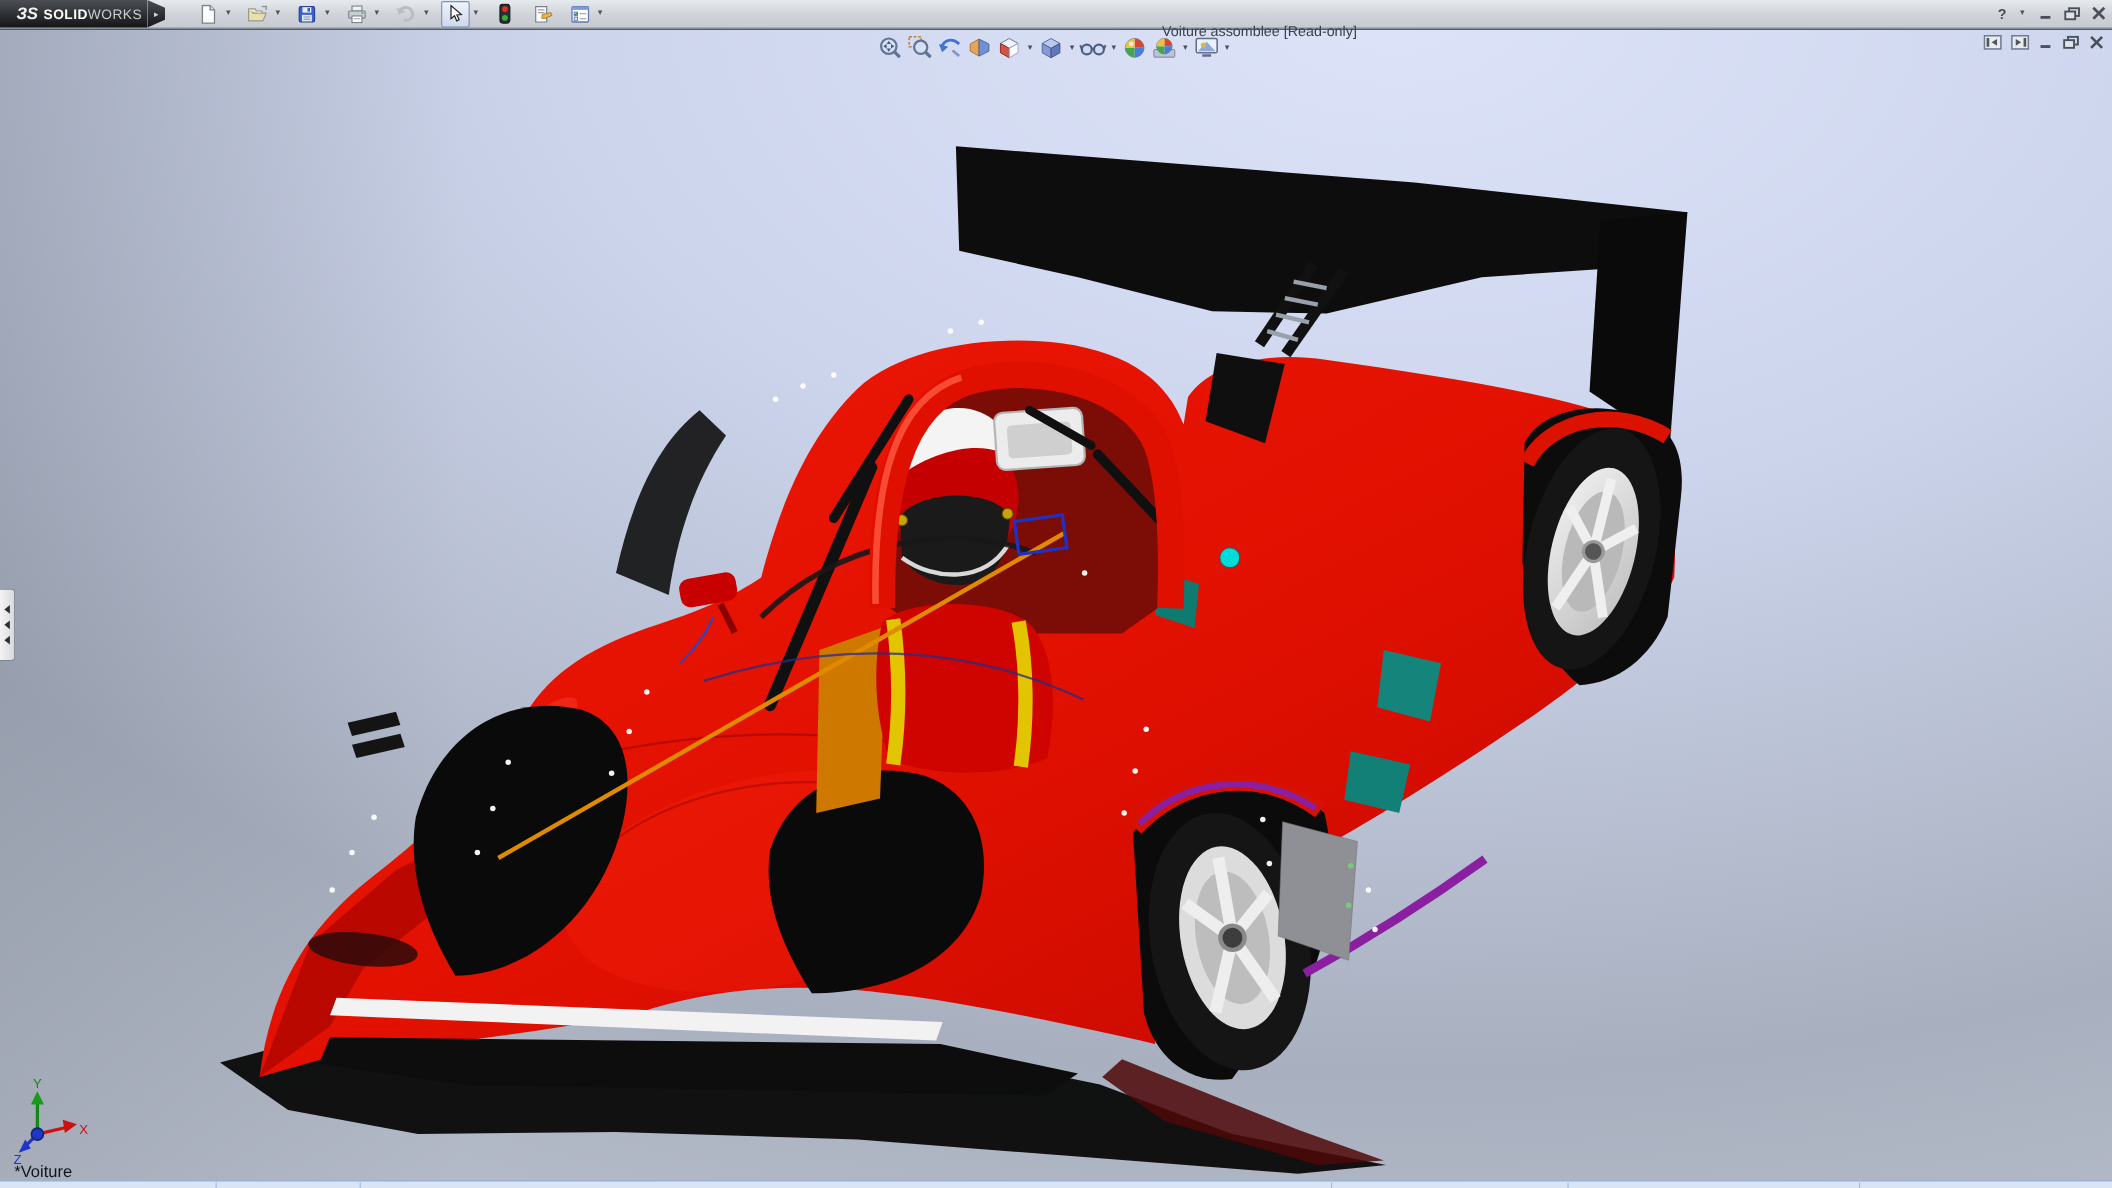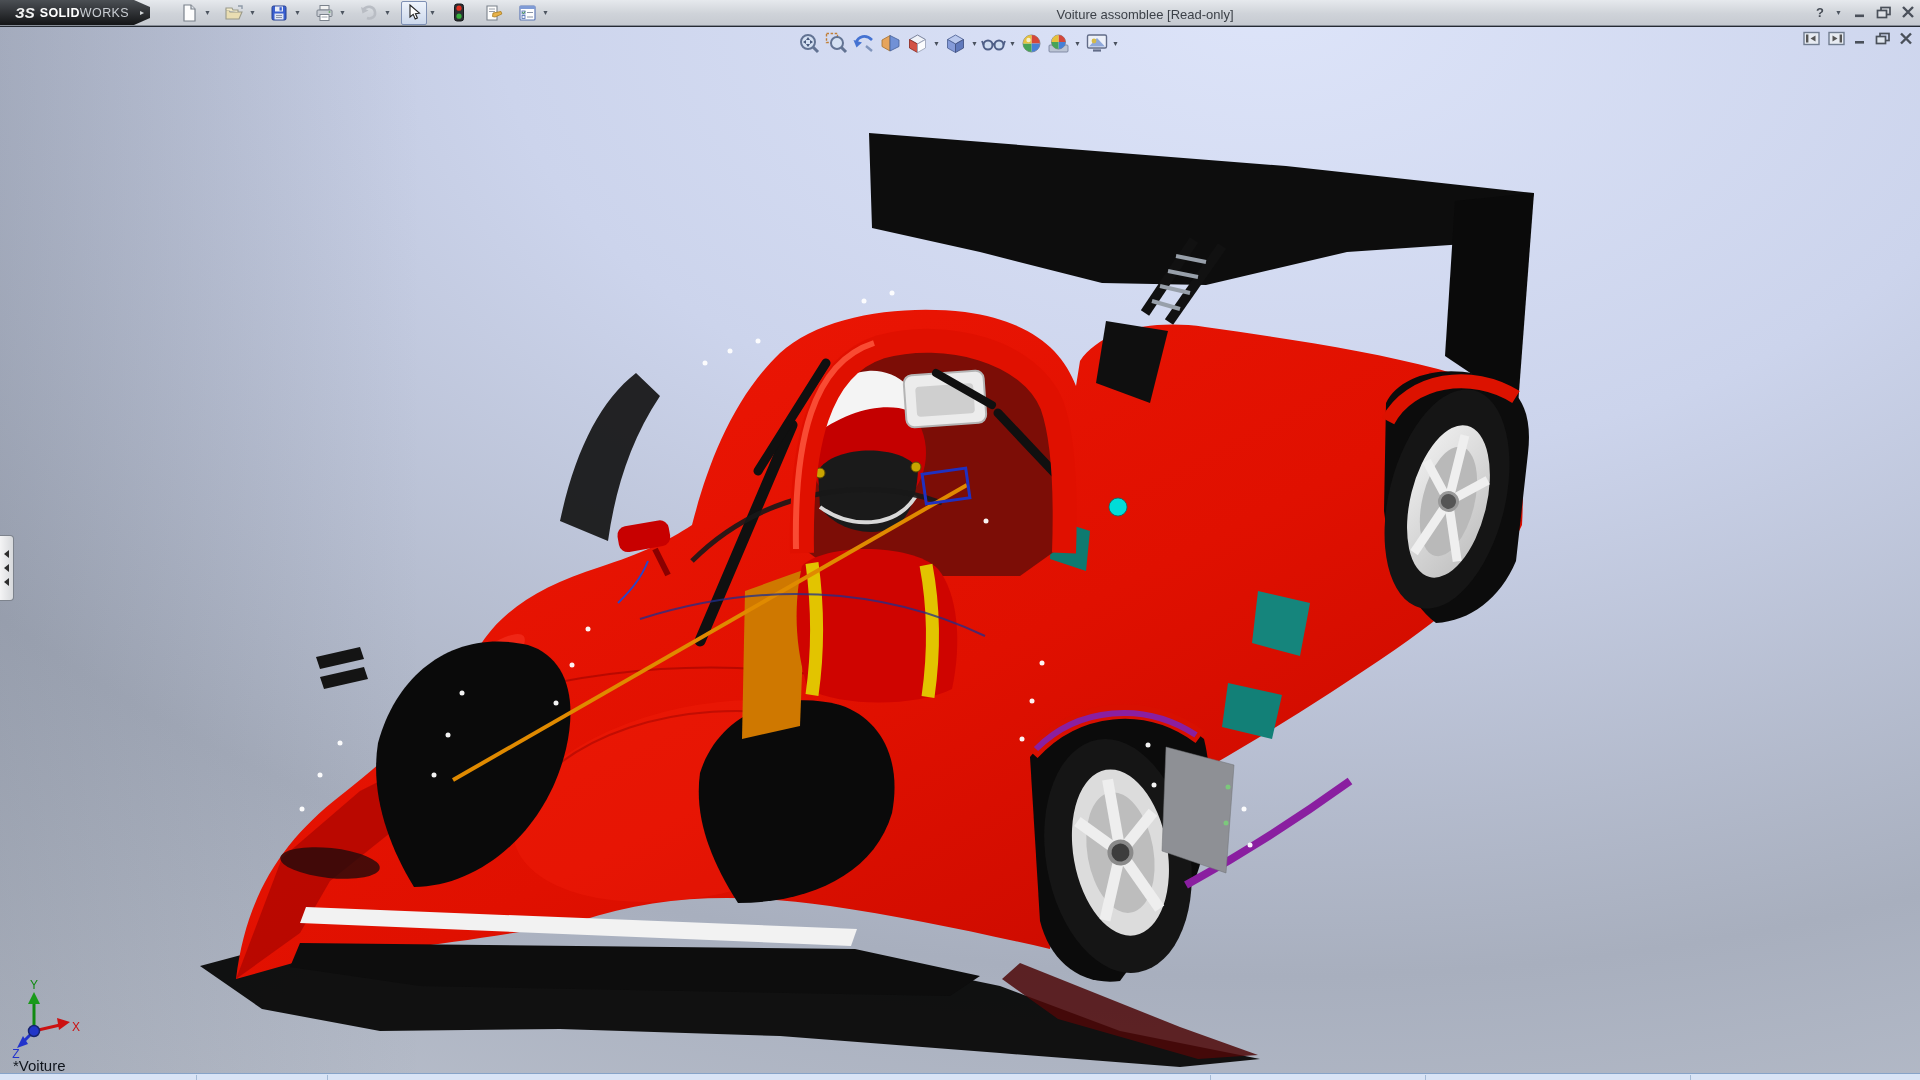--- a/index.html
+++ b/index.html
@@ -15,21 +15,21 @@
   .logo .brand b{color:#ffffff;}
   .logo .brand span{color:#c9cdd2;font-weight:normal;}
   .logo-arrow{height:25px;width:16px;background:linear-gradient(#4b4f54,#141517);
     clip-path:polygon(0 0,100% 28%,100% 72%,0 100%);display:flex;align-items:center;justify-content:center;
     color:#d5d8db;font-size:8px;}
   .tb-icons{display:flex;align-items:center;margin-left:26px;}
   .tbtn{width:24px;height:22px;display:flex;align-items:center;justify-content:center;border:1px solid transparent;border-radius:2px;}
   .tbtn.pressed{background:linear-gradient(#eff4fc,#ccd8ec);border:1px solid #7e90b4;}
   .drop{font-size:7px;color:#4d5560;width:11px;text-align:center;}
   .tb-gap{width:8px;}
-  .wintitle{position:absolute;left:995px;top:7px;width:300px;text-align:center;font-size:13px;color:#3c4148;}
+  .wintitle{position:absolute;left:995px;top:21px;width:300px;text-align:center;font-size:13px;color:#3c4148;}
   .winctrls{position:absolute;right:5px;top:3px;display:flex;align-items:center;gap:9px;color:#474d56;height:18px;}
   .help{font-weight:bold;font-size:13px;color:#474d56;}
   
   .viewport{position:absolute;left:0;top:26px;width:1920px;height:1054px;overflow:hidden;
     border-top:1px solid #252a33;box-sizing:border-box;
     background:
       linear-gradient(90deg, rgba(66,74,88,.17) 0%, rgba(66,74,88,0) 22%),
       radial-gradient(118% 128% at 66% -2%, #dde4f9 0%, #ccd4ec 34%, #a8afbe 72%, #bdc3cf 100%);}
   .scene{position:absolute;left:0;top:-1px;width:1920px;height:1055px;}
   

